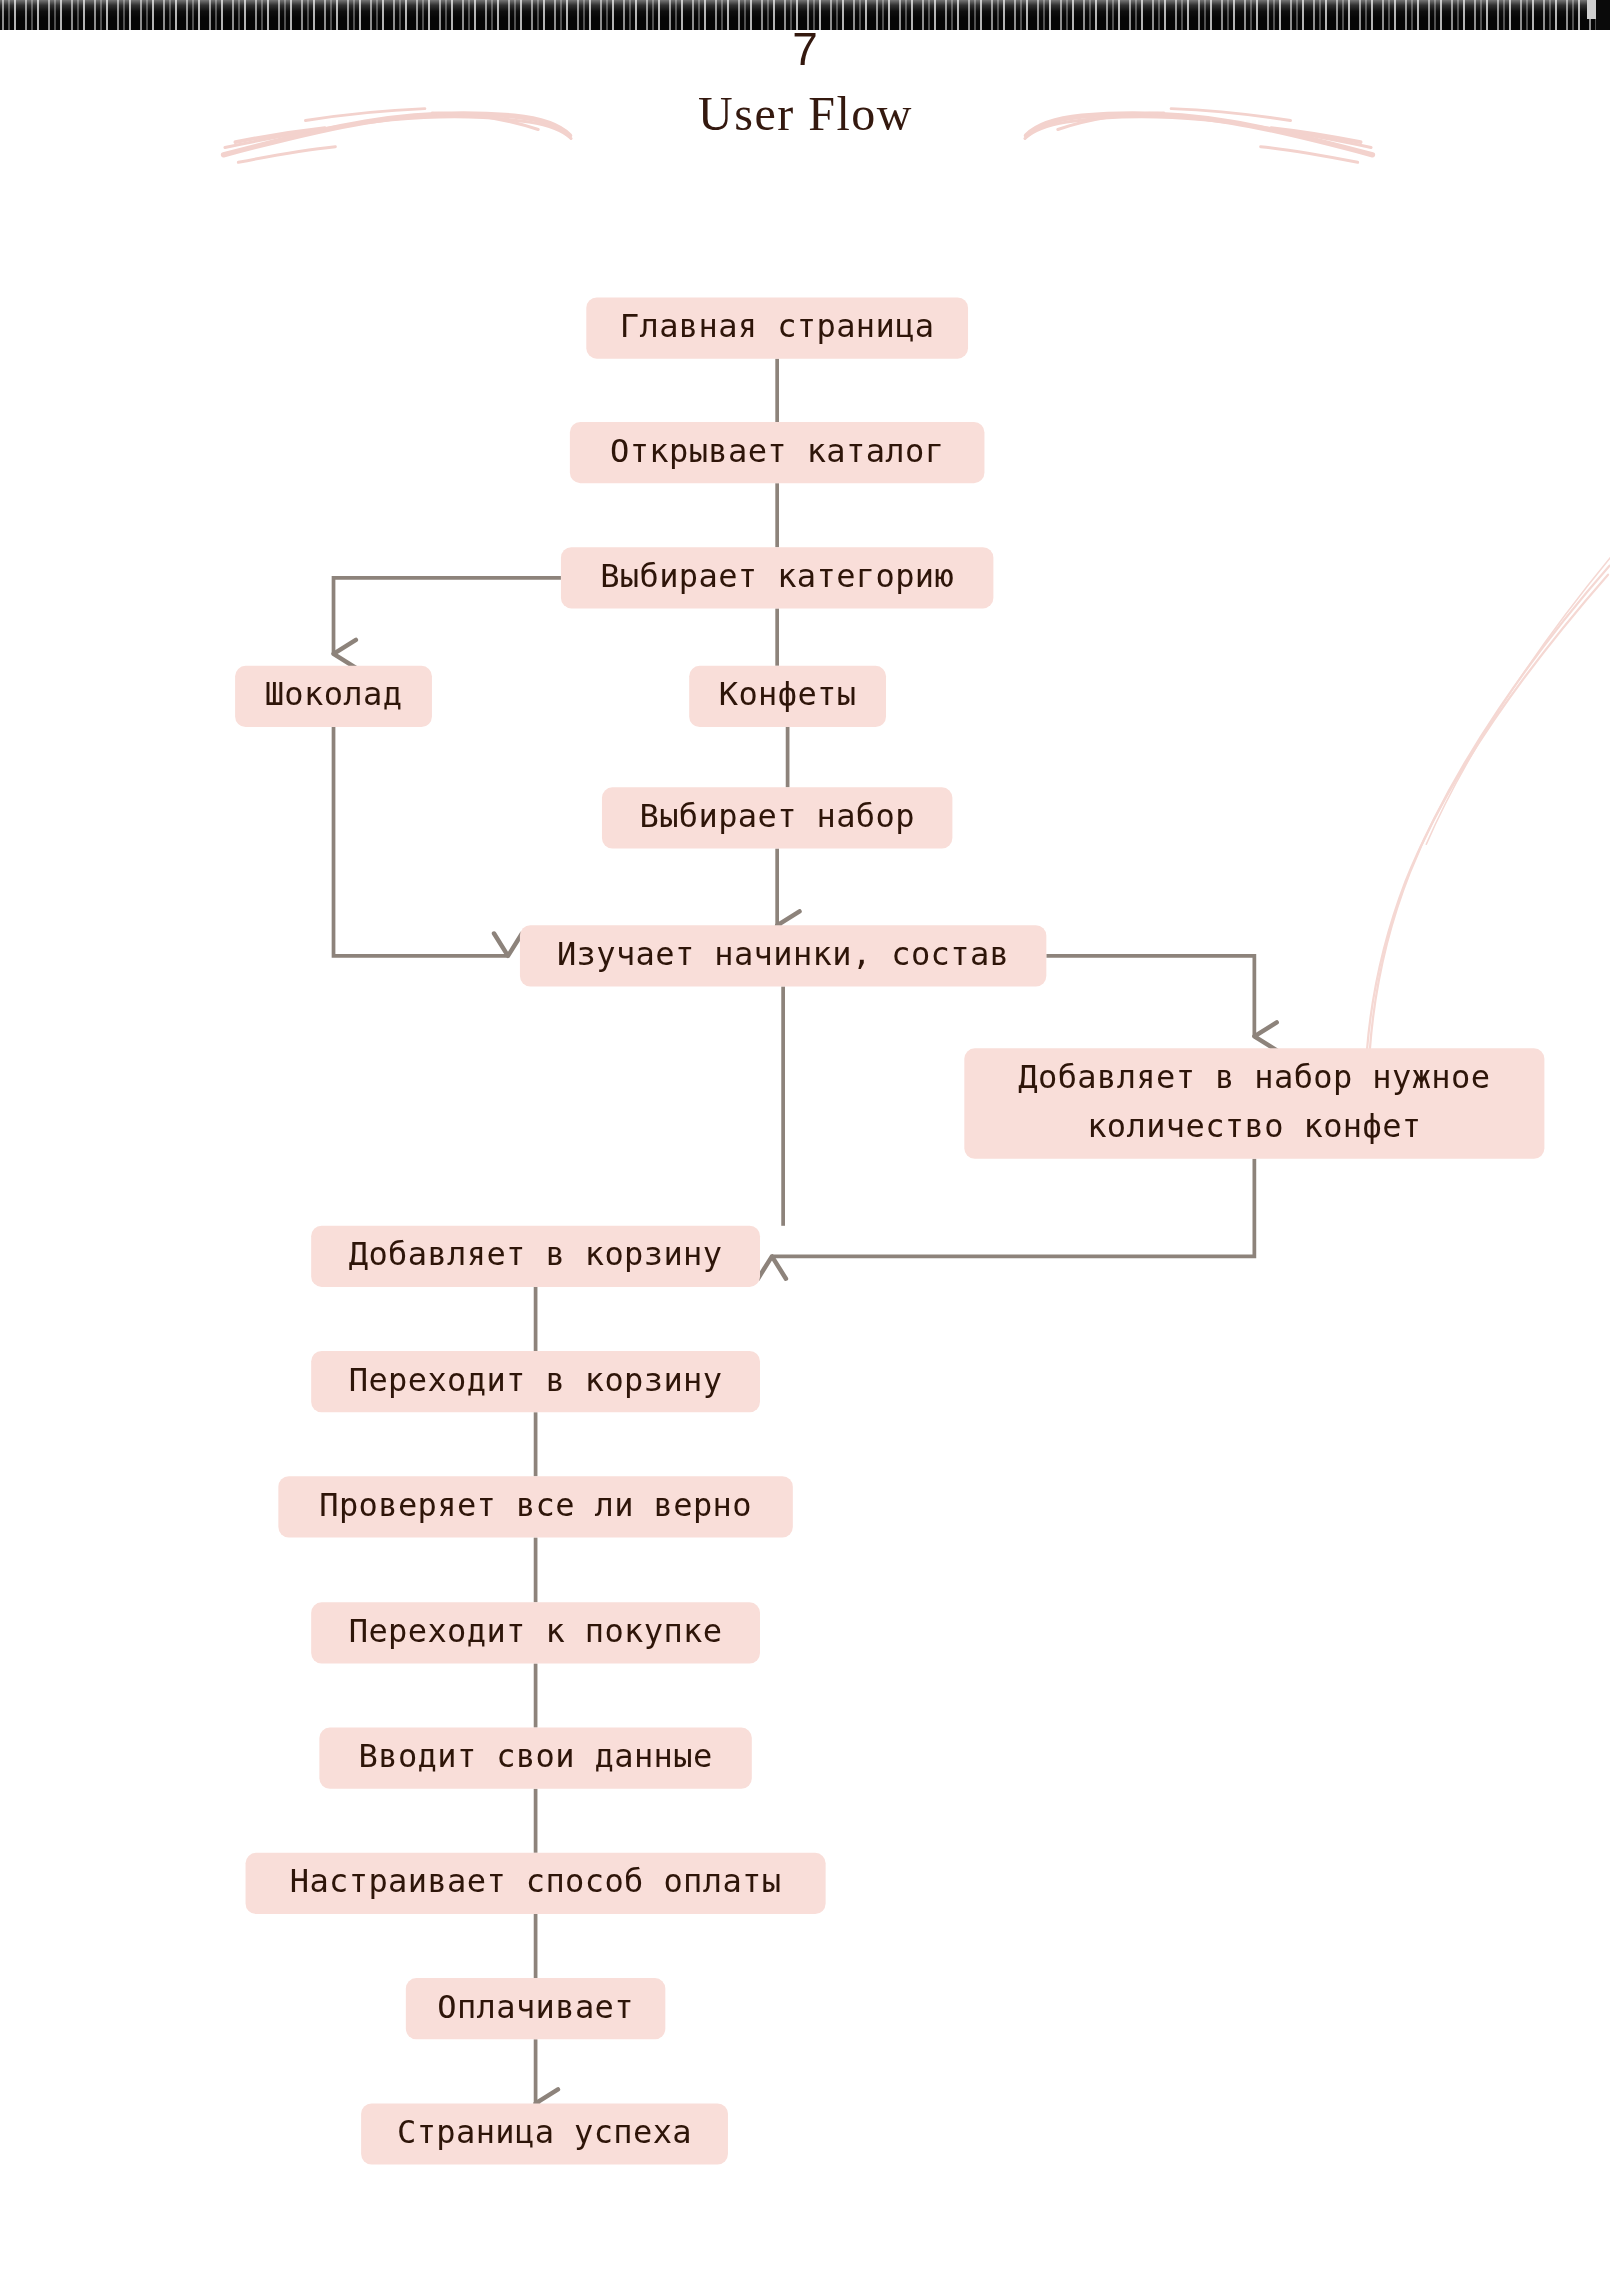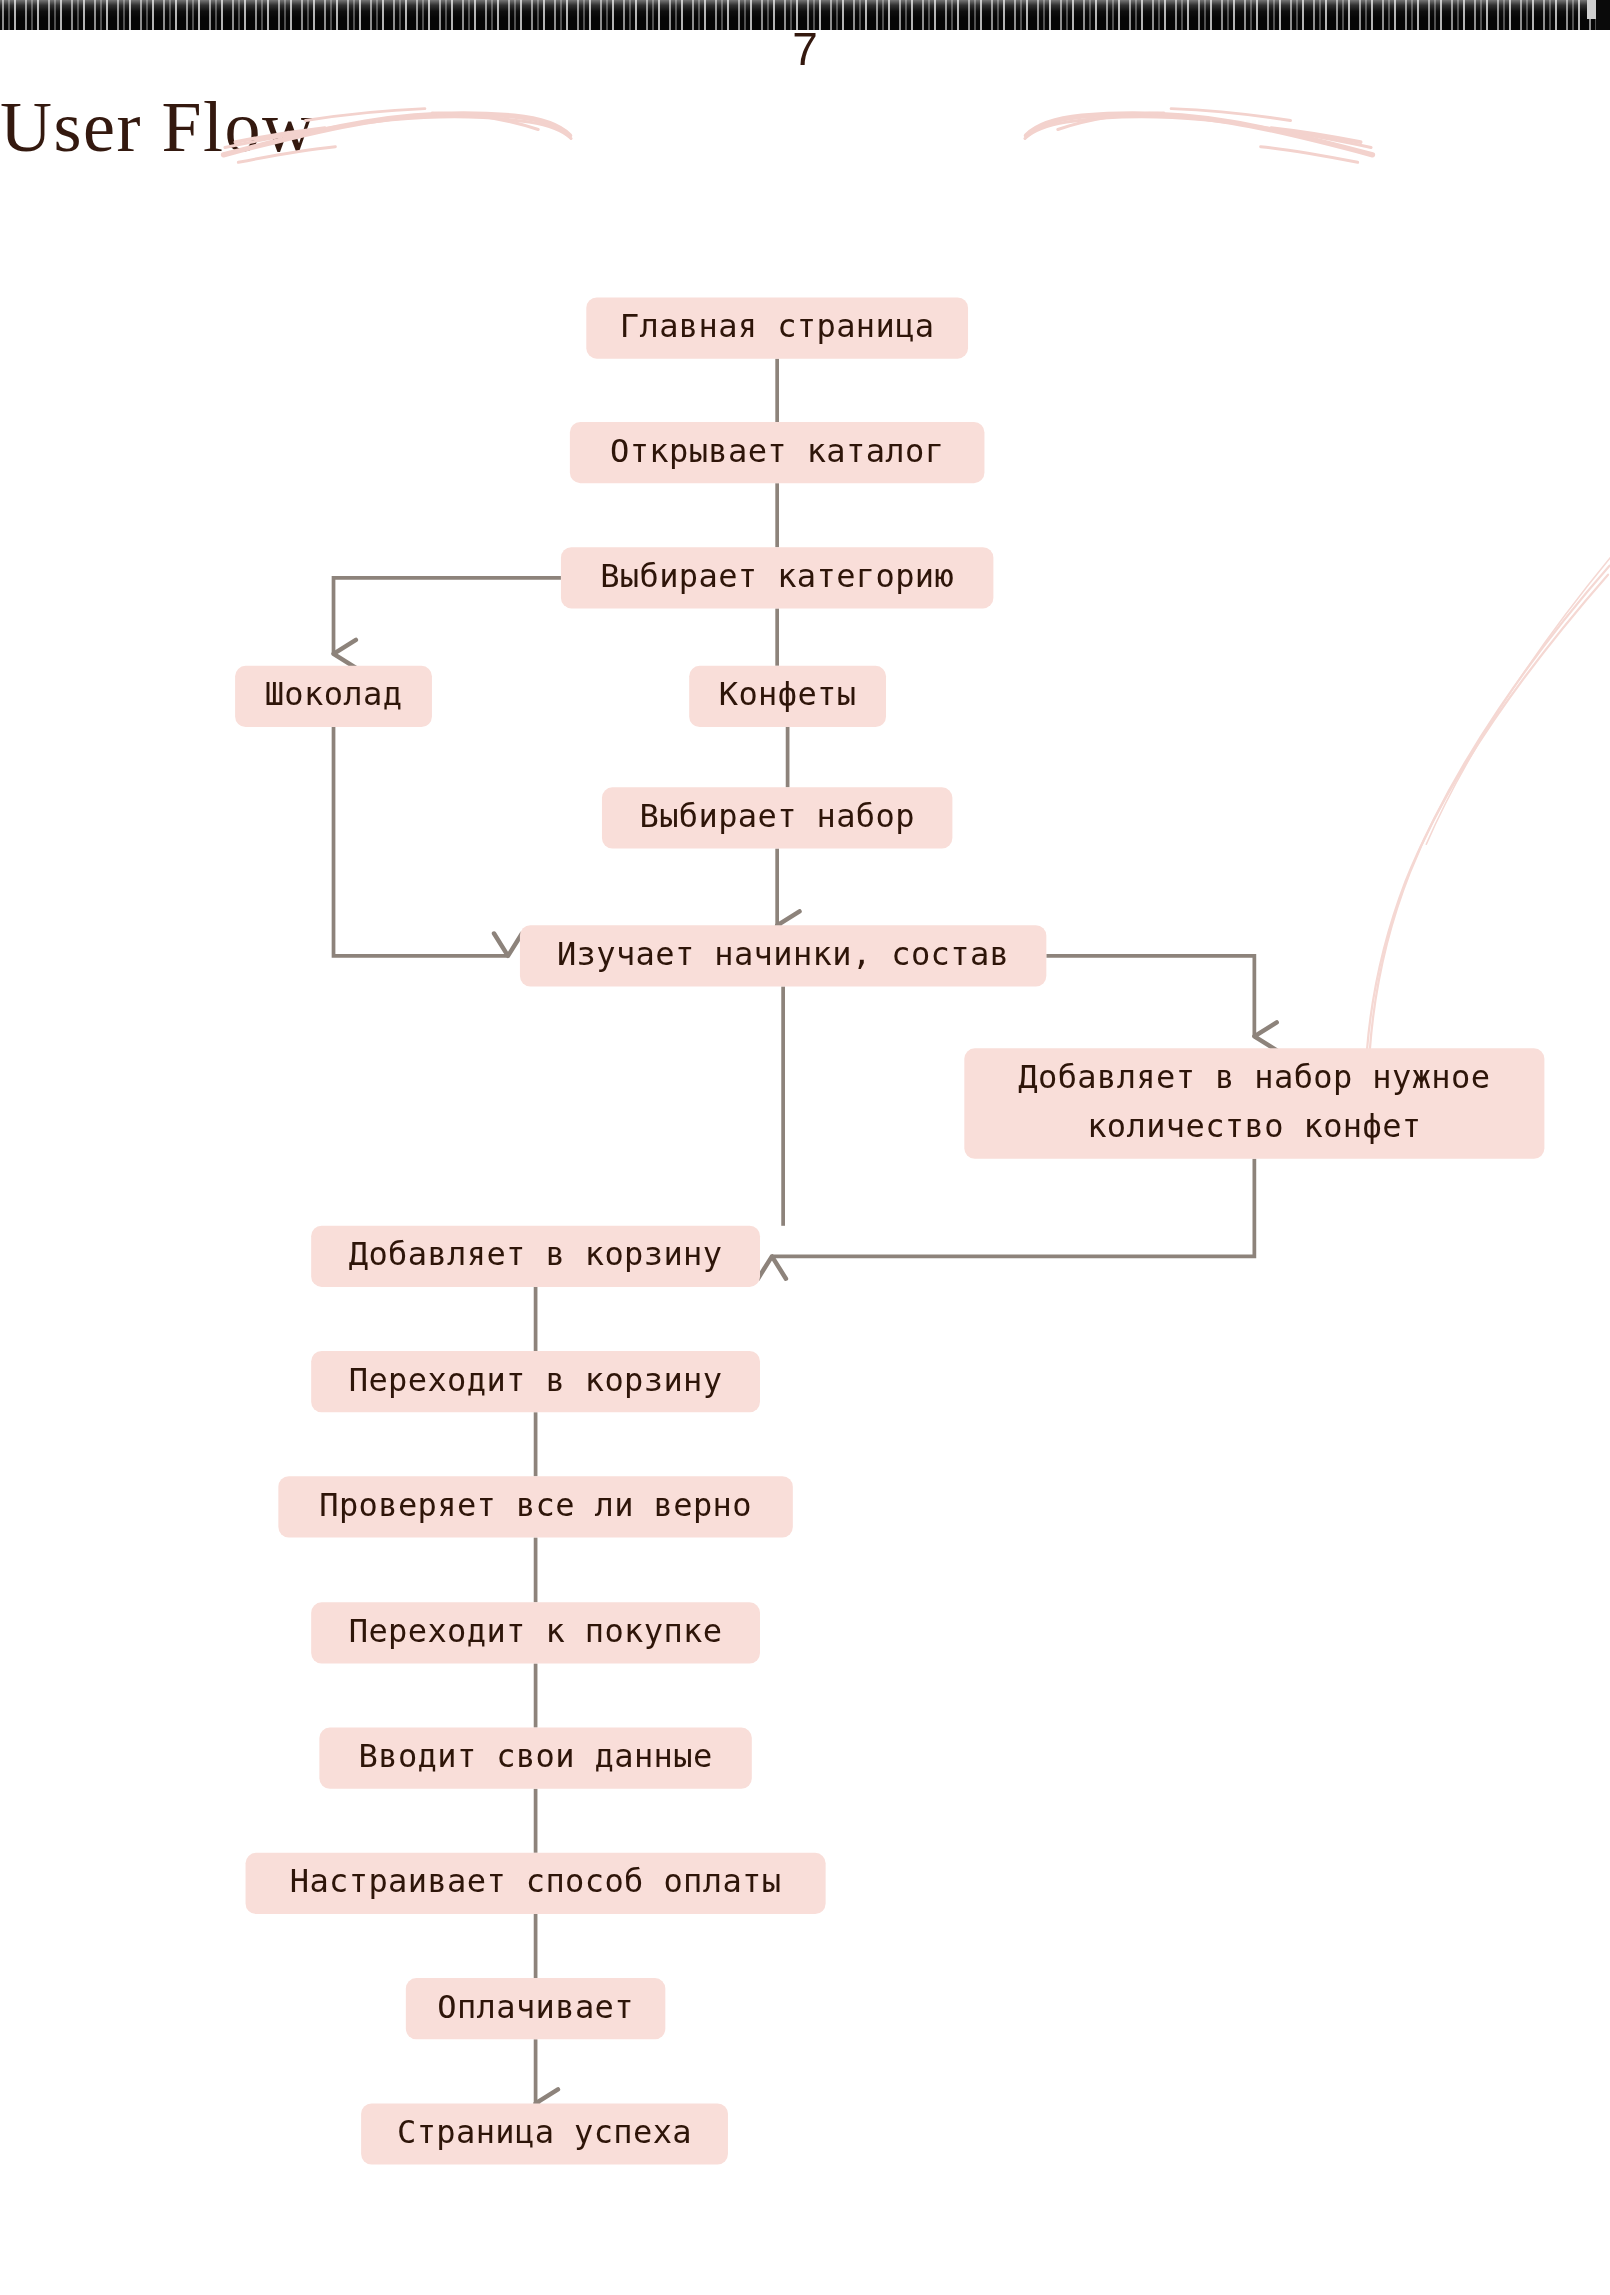--- a/index.html
+++ b/index.html
@@ -65,23 +65,23 @@
     font-family: "Liberation Sans", sans-serif;
     font-size: 46px;
     color: #34190f;
     letter-spacing: 0.7px;
   }
   #page-title {
     position: absolute;
     left: 0;
     right: 0;
     top: 86px;
-    text-align: left;
+    text-align: center;
     font-family: "Liberation Serif", serif;
-    font-size: 72px;
+    font-size: 48px;
     color: #34190f;
     letter-spacing: 1.5px;
     white-space: nowrap;
   }
 
   
   .flourish {
     position: absolute;
     pointer-events: none;
   }

